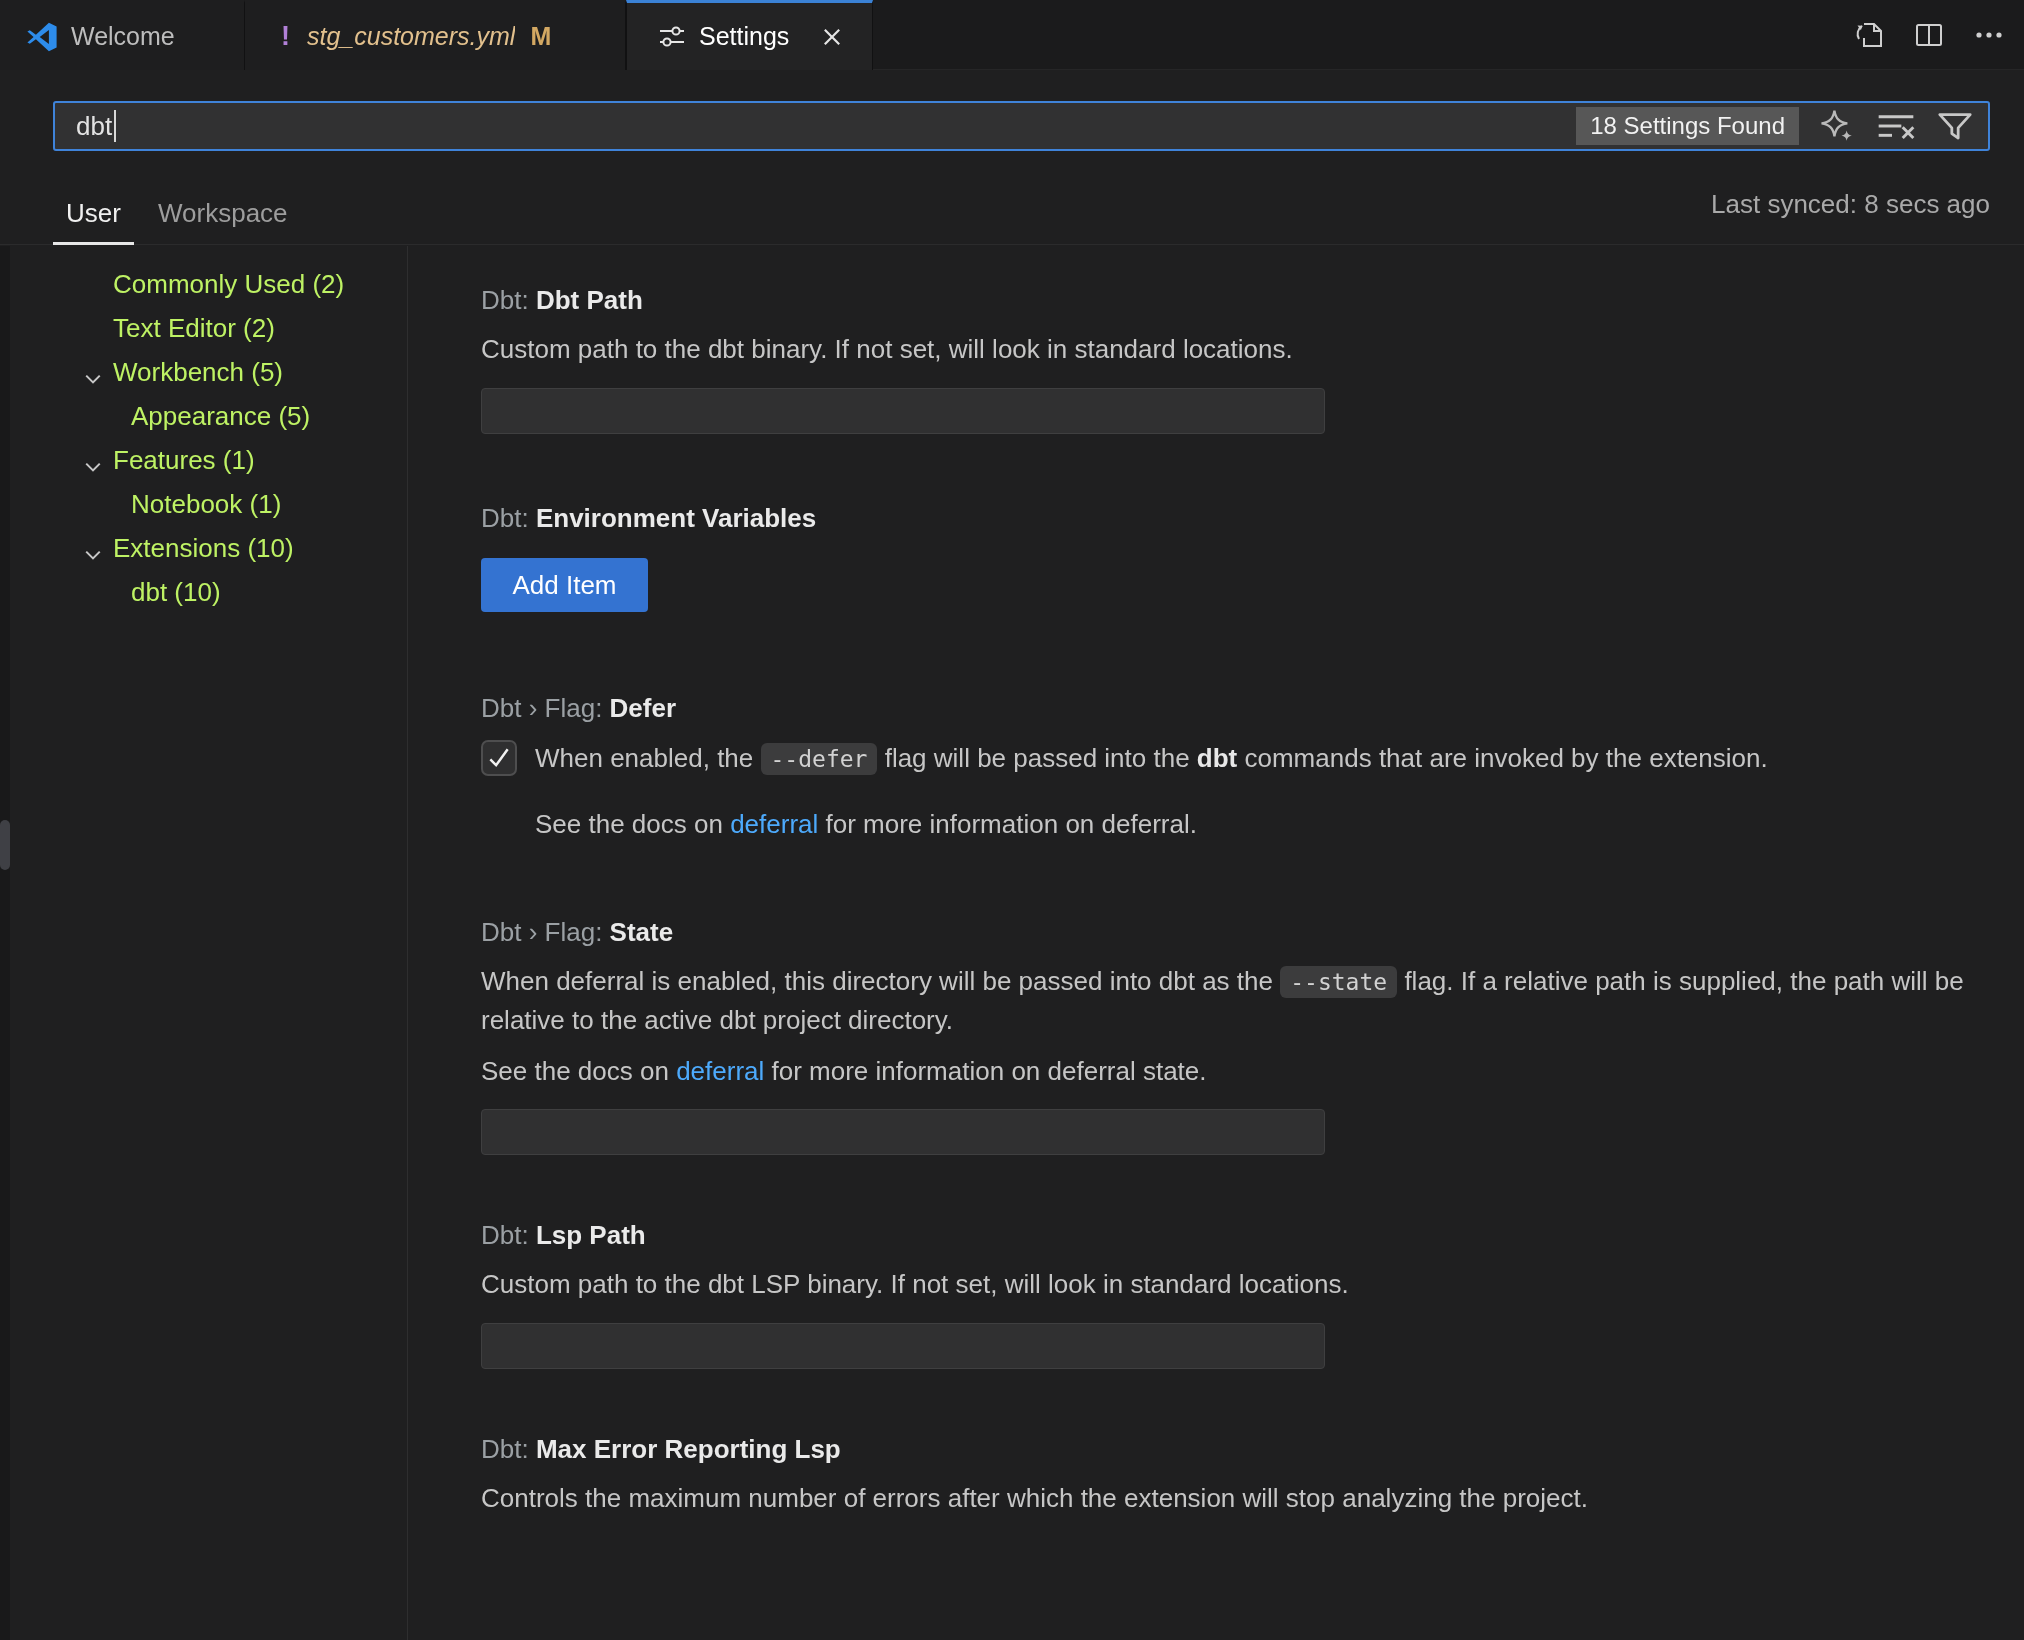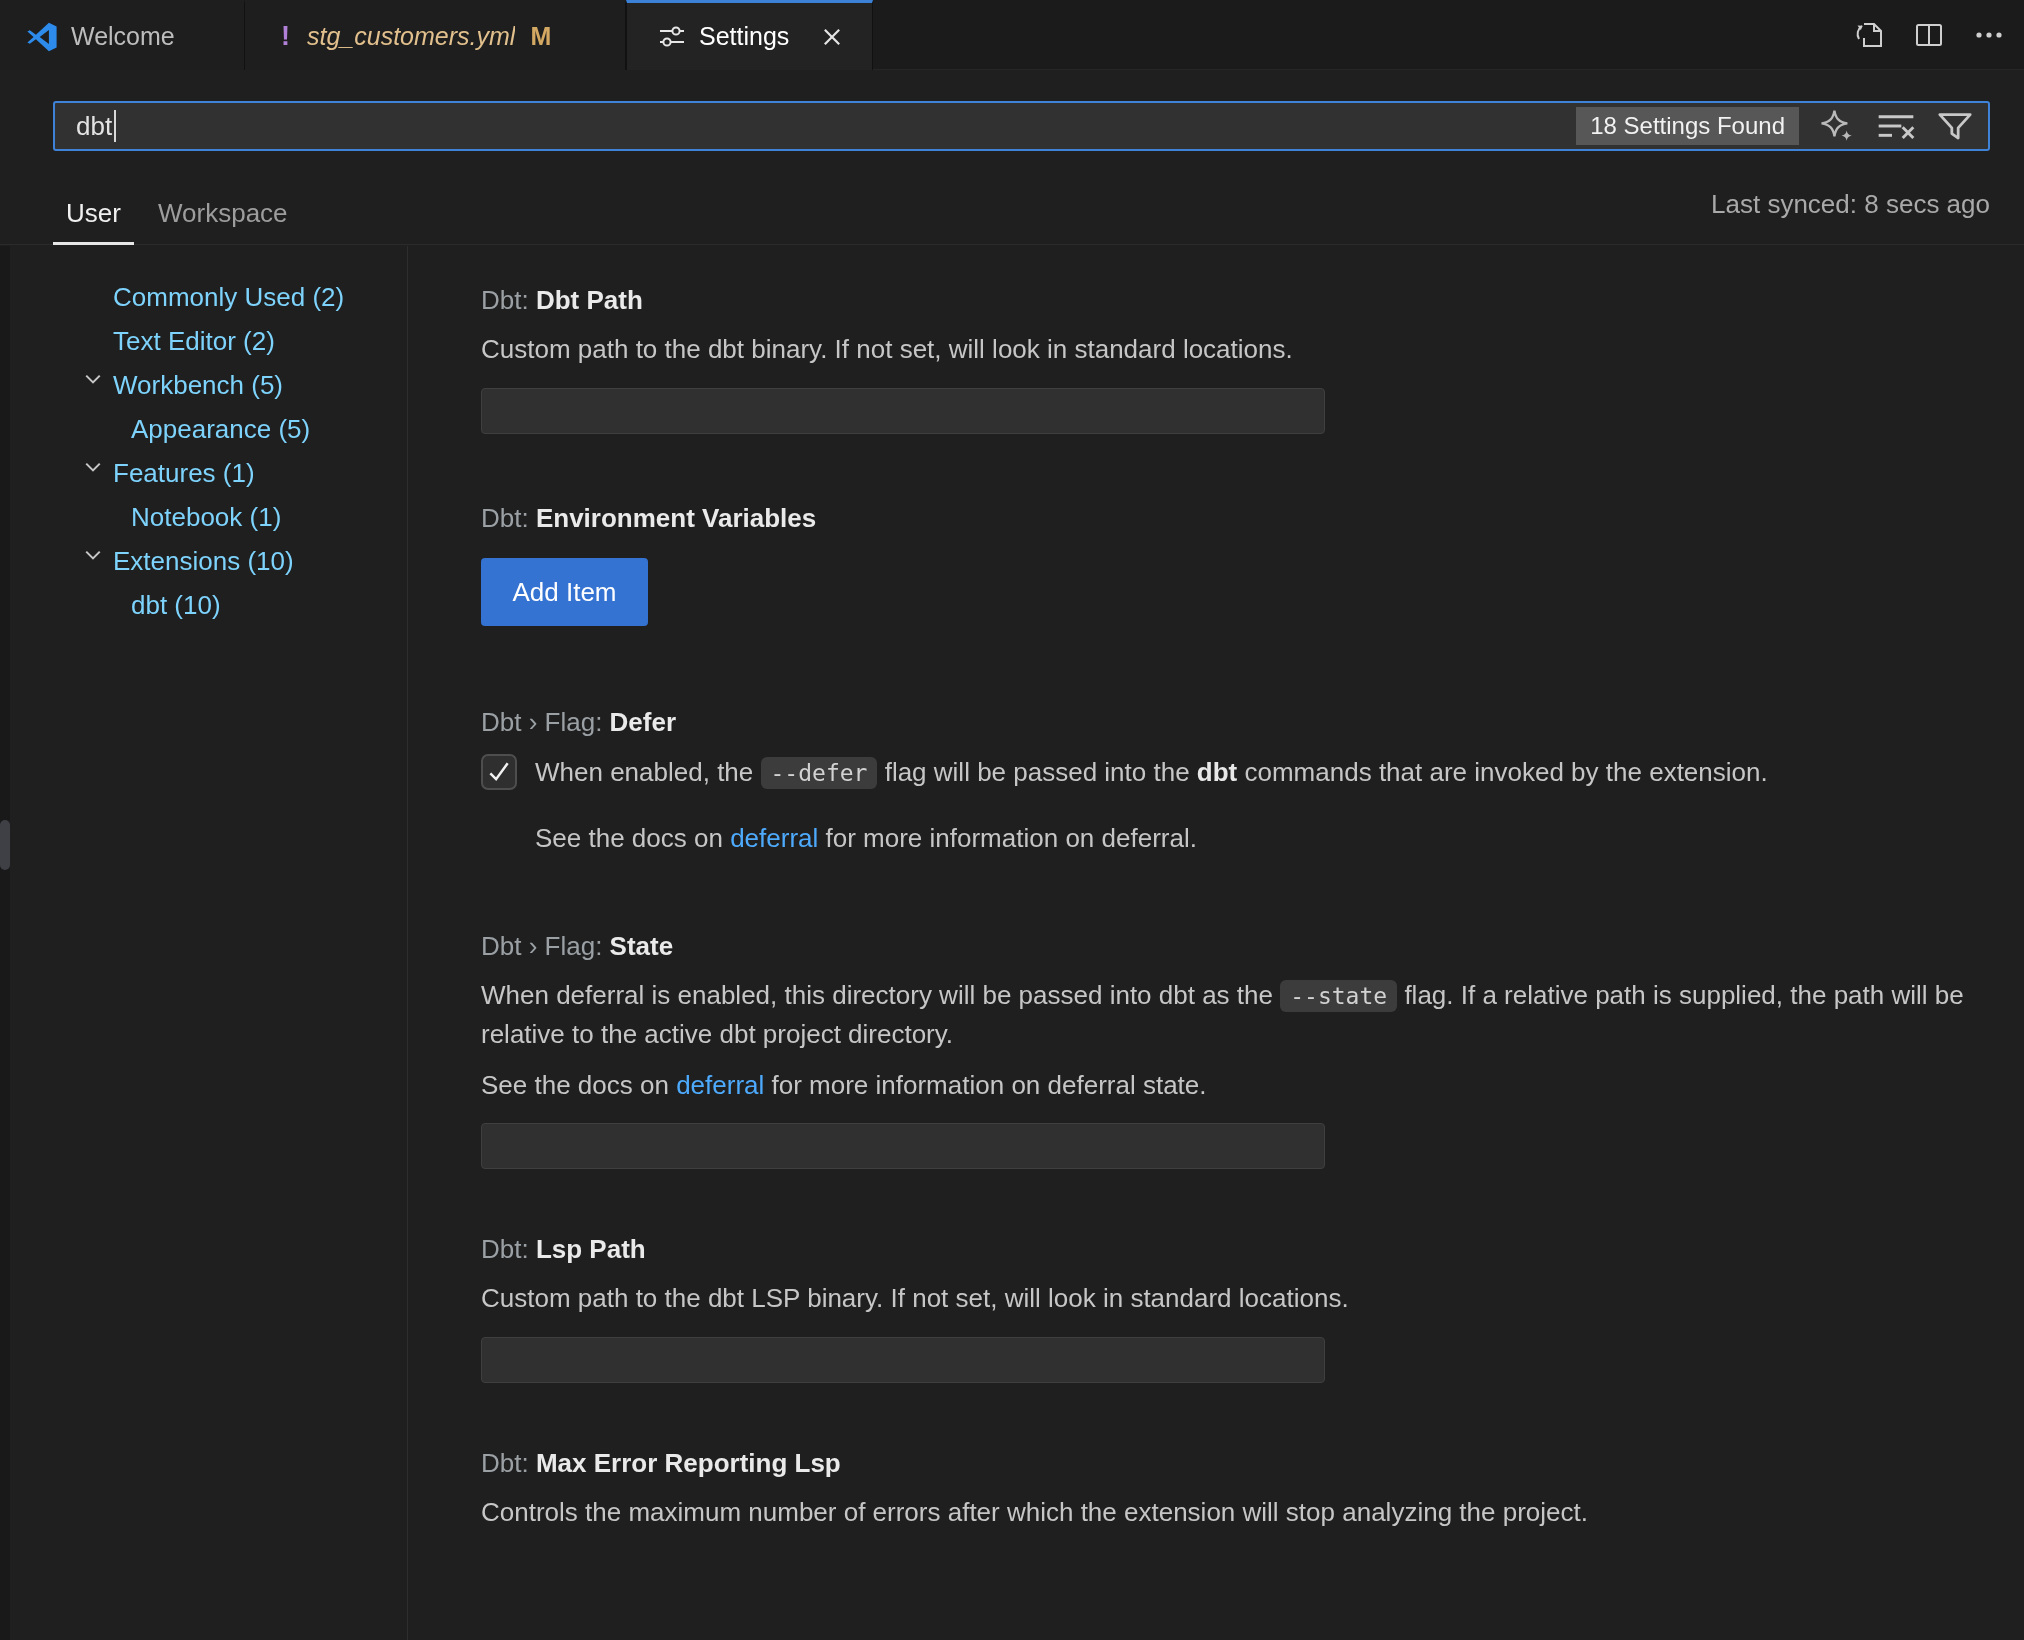--- a/index.html
+++ b/index.html
@@ -76,22 +76,22 @@
   
   .rail { position:absolute; left:0; top:246px; width:10px; height:1394px; background:#19191a; }
   .rail-thumb { position:absolute; left:0; top:574px; width:10px; height:50px;
                 background:#3f4045; border-radius:5px; }
 
   
   .toc {
     position:absolute; left:10px; top:246px; width:398px; height:1394px;
     border-right:1px solid #2e2e2f; padding-top:23px;
   }
-  .toc-row { height:44px; display:flex; align-items:flex-end; font-size:26px;
-             color:#7dd3fc; cursor:pointer; position:relative; }
+  .toc-row { height:44px; display:flex; align-items:flex-start; font-size:26px;
+             color:#bef264; cursor:pointer; position:relative; }
   .toc-row .chev { position:absolute; left:74px; top:15px; }
   .lvl1 { padding-left:103px; }
   .lvl2 { padding-left:121px; }
 
   
   .content { position:absolute; left:481px; top:246px; width:1509px; padding-top:37px; }
   .setting { position:relative; }
   .s-title { font-size:26px; line-height:34px; margin-bottom:13px; white-space:nowrap; }
   .s-prefix { color:#9ba0a4; }
   .s-name { color:#eaeaea; font-weight:700; }
@@ -106,21 +106,21 @@
     width:844px; height:46px; background:#303031; border:1px solid #3f3f40;
     border-radius:4px; color:#e0e0e0; font-size:26px; padding:0 14px;
     font-family:"Liberation Sans", sans-serif;
   }
 
   .kv-table { width:1482px; margin-bottom:12px; }
   .kv-head { height:50px; background:#242425; display:flex; align-items:center;
              font-size:26px; font-weight:700; color:#e7e7e7; }
   .kv-col-item { padding-left:20px; width:602px; }
   .btn {
-    margin-top:10px; width:167px; height:68px; background:#3473d1; color:#ffffff;
+    margin-top:10px; width:167px; height:54px; background:#3473d1; color:#ffffff;
     border:none; border-radius:4px; font-size:26px; cursor:pointer;
     font-family:"Liberation Sans", sans-serif;
   }
 
   .check-row { display:flex; align-items:center; margin-bottom:28px; }
   .checkbox {
     width:36px; height:36px; flex:0 0 auto; background:#2f2f30;
     border:2px solid #4e4e4f; border-radius:7px; margin-right:18px;
     display:flex; align-items:center; justify-content:center; cursor:pointer;
   }

